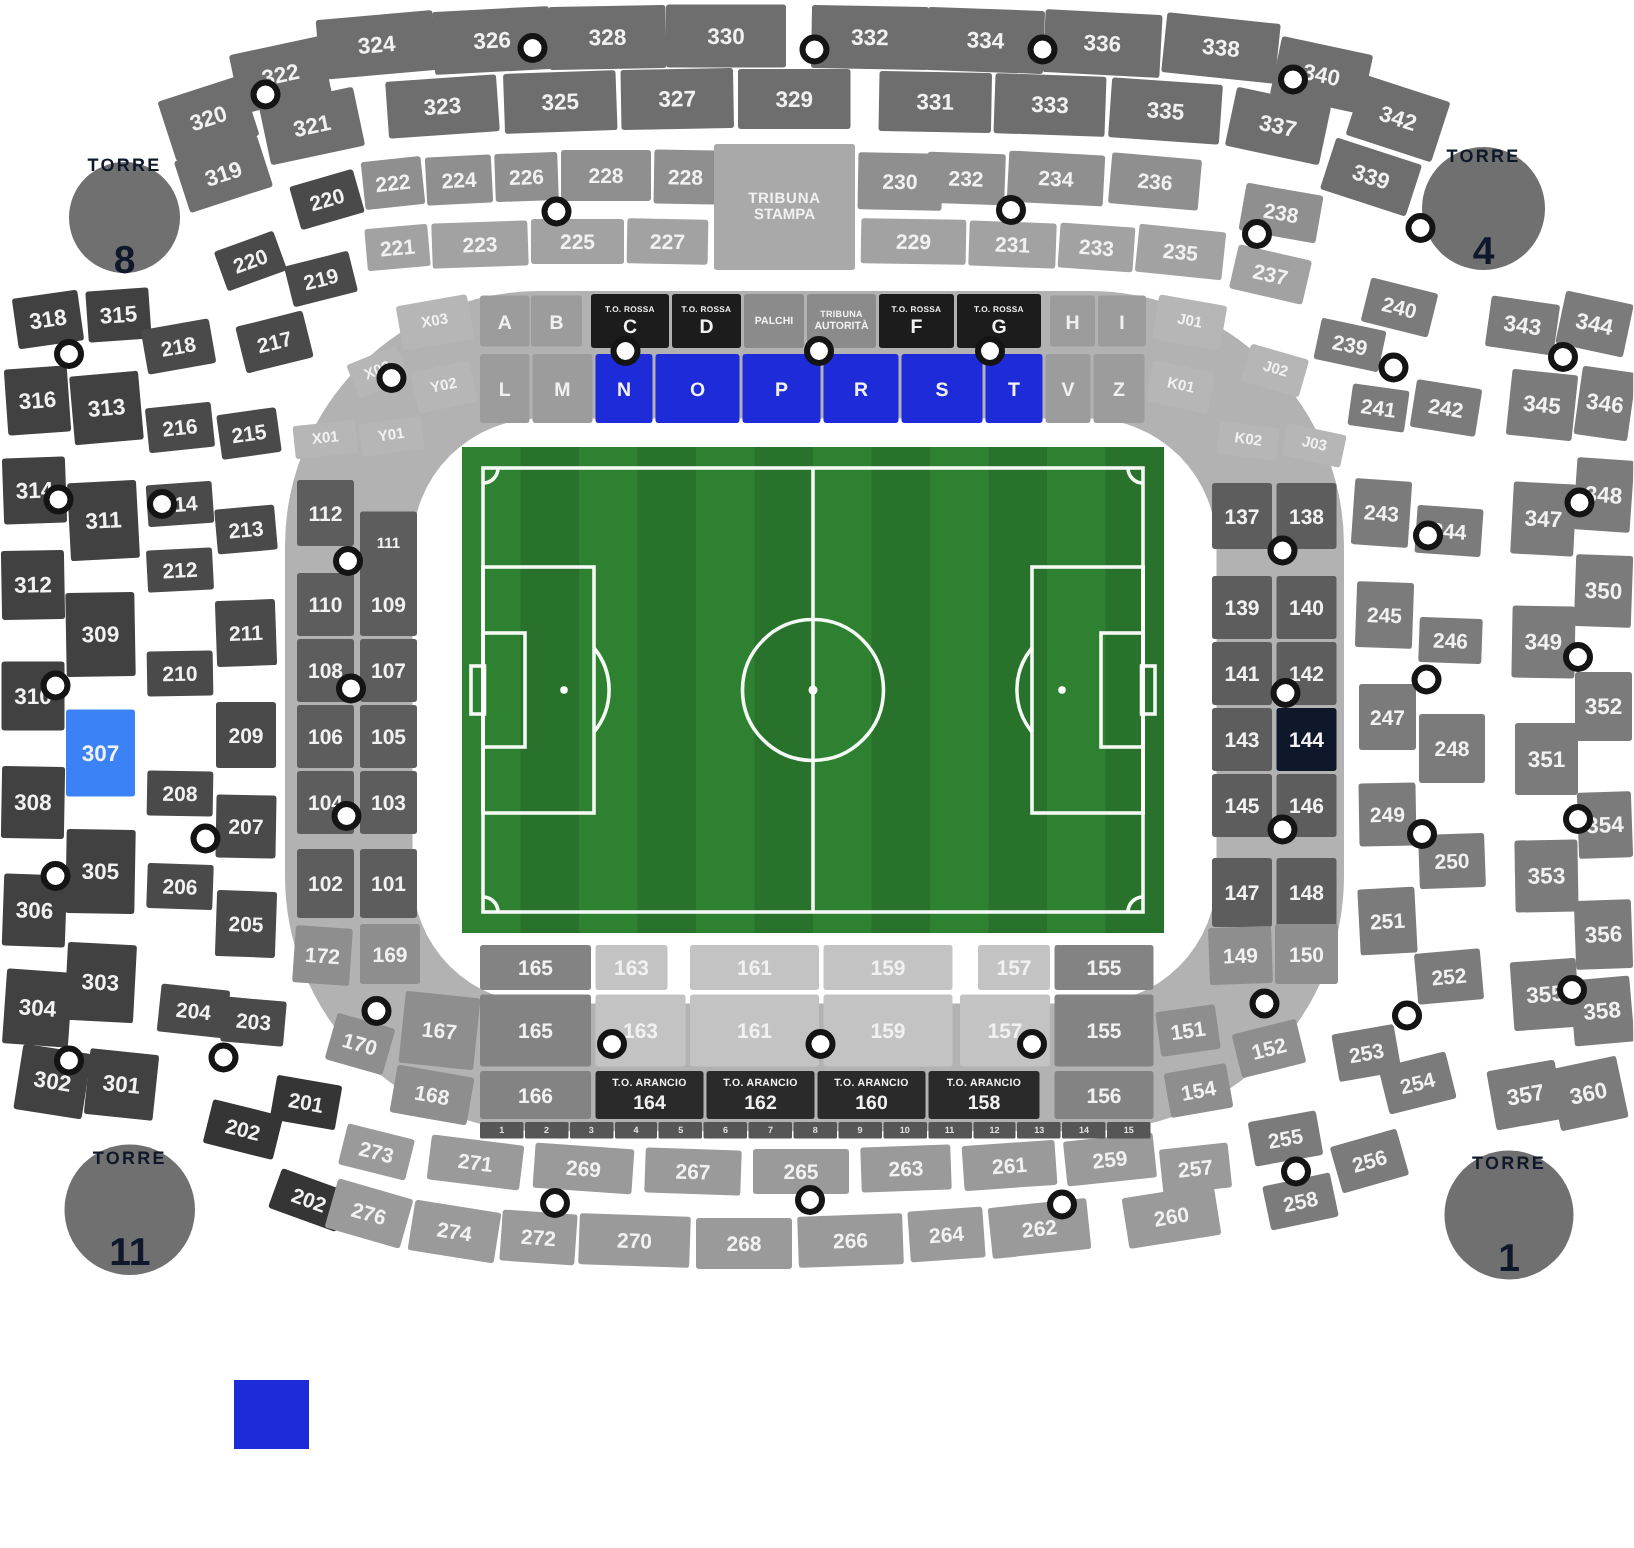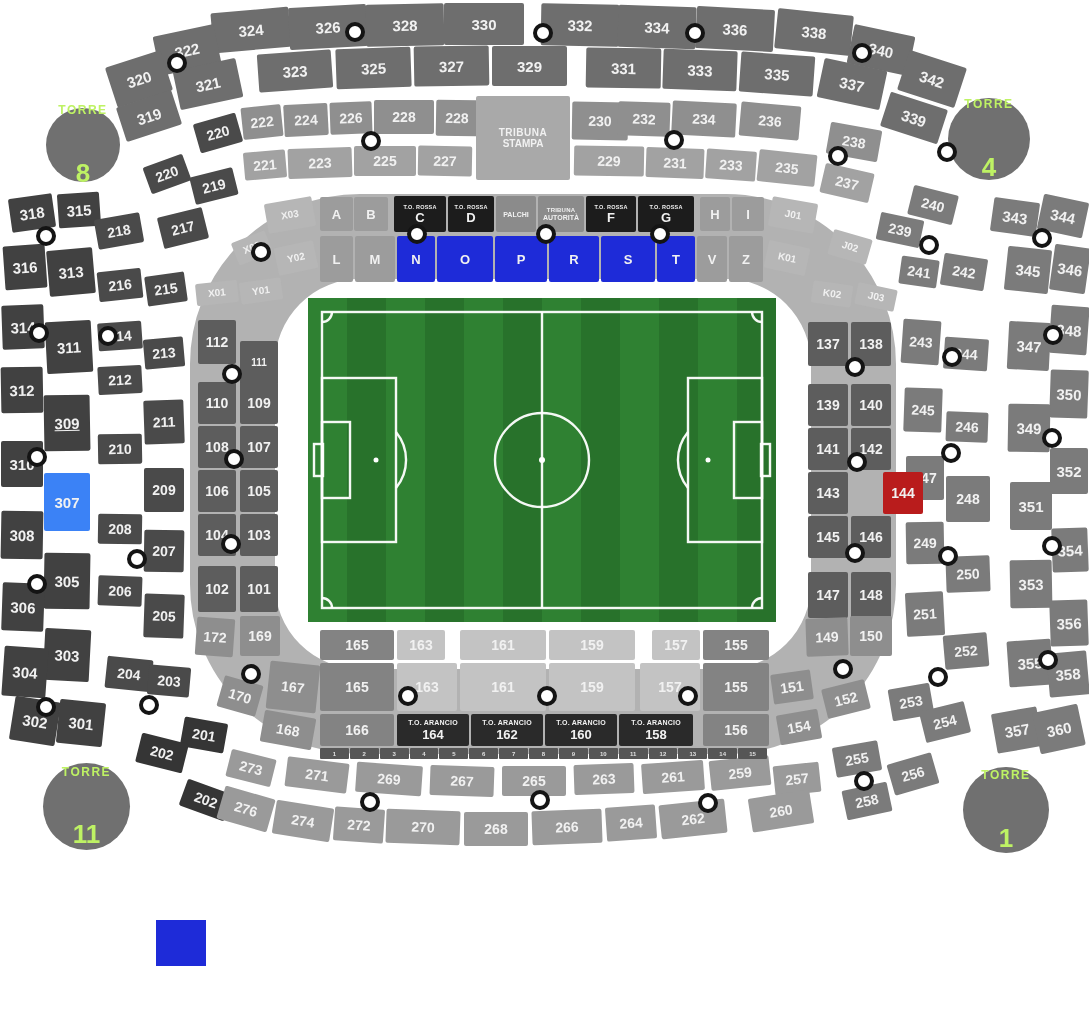--- a/index.html
+++ b/index.html
@@ -8,21 +8,21 @@
   .band{position:absolute;left:190px;top:194px;width:706px;height:560px;
         border:85px solid #b2b2b2;border-radius:170px;box-sizing:border-box;z-index:1;}
   .sec{position:absolute;display:flex;flex-direction:column;align-items:center;justify-content:center;
        font-weight:bold;color:#f1f1f1;border-radius:2px;z-index:2;text-align:center;}
   .sec .lbl{line-height:1;}
   .sec .sub{line-height:1.25;font-size:5.5px;font-weight:bold;letter-spacing:.2px;}
   .c-bk2 .sub{font-size:7px;}
   .c-ts .sub{font-size:10px;letter-spacing:.5px;}
   .c-g1 .sub{font-size:6px;}
   .tower{position:absolute;border-radius:50%;display:flex;flex-direction:column;align-items:center;
-         justify-content:center;color:#bef264;font-weight:bold;z-index:2;gap:42px;}
+         justify-content:center;color:#0f172a;font-weight:bold;z-index:2;gap:42px;}
   .tower .tw-word{font-size:12px;letter-spacing:1.5px;line-height:1.1;}
   .tower .tw-num{font-size:26px;line-height:1;}
   .mk{position:absolute;width:12px;height:12px;background:#fff;border:4px solid #141414;
       border-radius:50%;z-index:5;}
   .pitch{position:absolute;z-index:3;}
   .cell{position:absolute;display:flex;align-items:center;justify-content:center;
         font-size:6px;font-weight:bold;color:#e0e0e0;z-index:3;border-radius:1px;}
   .legend-swatch{position:absolute;left:156px;top:920px;width:50px;height:46px;z-index:2;}
   .legend-label{position:absolute;left:222px;top:928px;font-size:27px;color:#1b1b1b;z-index:2;}
 </style>
@@ -115,21 +115,21 @@
       </div>
       <div class="sec c-d1" style="left: 2px; top: 305px; width: 42px; height: 44px; background: rgb(65, 65, 65); transform: rotate(-2deg); font-size: 15px;">
         <div class="lbl">314</div>
       </div>
       <div class="sec c-d1" style="left: 46px; top: 321px; width: 46px; height: 52px; background: rgb(65, 65, 65); transform: rotate(-3deg); font-size: 15px;">
         <div class="lbl">311</div>
       </div>
       <div class="sec c-d1" style="left: 1px; top: 367px; width: 42px; height: 46px; background: rgb(65, 65, 65); transform: rotate(-1deg); font-size: 15px;">
         <div class="lbl">312</div>
       </div>
-      <div class="sec c-d1" style="left: 44px; top: 395px; width: 46px; height: 56px; background: rgb(65, 65, 65); transform: rotate(-1deg); font-size: 15px; text-decoration: underline;">
+      <div class="sec c-d1" style="left: 44px; top: 395px; width: 46px; height: 56px; background: rgb(65, 65, 65); transform: rotate(-1deg); font-size: 15px;">
         <div class="lbl">309</div>
       </div>
       <div class="sec c-d1" style="left: 1px; top: 441px; width: 42px; height: 46px; background: rgb(65, 65, 65); transform: rotate(0deg); font-size: 15px;">
         <div class="lbl">310</div>
       </div>
       <div class="sec c-d1" style="left: 44px; top: 473px; width: 46px; height: 58px; background: #3b82f6; transform: rotate(0deg); font-size: 15px;">
         <div class="lbl">307</div>
       </div>
       <div class="sec c-d1" style="left: 1px; top: 511px; width: 42px; height: 48px; background: rgb(65, 65, 65); transform: rotate(1deg); font-size: 15px;">
         <div class="lbl">308</div>
@@ -586,21 +586,21 @@
       </div>
       <div class="sec c-in" style="left: 808px; top: 428px; width: 40px; height: 42px; background: rgb(93, 93, 93); transform: rotate(0deg); font-size: 14px;">
         <div class="lbl">141</div>
       </div>
       <div class="sec c-in" style="left: 851px; top: 428px; width: 40px; height: 42px; background: rgb(93, 93, 93); transform: rotate(0deg); font-size: 14px;">
         <div class="lbl">142</div>
       </div>
       <div class="sec c-in" style="left: 808px; top: 472px; width: 40px; height: 42px; background: rgb(93, 93, 93); transform: rotate(0deg); font-size: 14px;">
         <div class="lbl">143</div>
       </div>
-      <div class="sec c-in" style="left: 851px; top: 472px; width: 40px; height: 42px; background: #b91c1c; transform: rotate(0deg); font-size: 14px; margin-left: 32px;">
+      <div class="sec c-in" style="left: 851px; top: 472px; width: 40px; height: 42px; background: #0f172a; transform: rotate(0deg); font-size: 14px;">
         <div class="lbl">144</div>
       </div>
       <div class="sec c-in" style="left: 808px; top: 516px; width: 40px; height: 42px; background: rgb(93, 93, 93); transform: rotate(0deg); font-size: 14px;">
         <div class="lbl">145</div>
       </div>
       <div class="sec c-in" style="left: 851px; top: 516px; width: 40px; height: 42px; background: rgb(93, 93, 93); transform: rotate(0deg); font-size: 14px;">
         <div class="lbl">146</div>
       </div>
       <div class="sec c-in" style="left: 808px; top: 572px; width: 40px; height: 46px; background: rgb(93, 93, 93); transform: rotate(0deg); font-size: 14px;">
         <div class="lbl">147</div>

